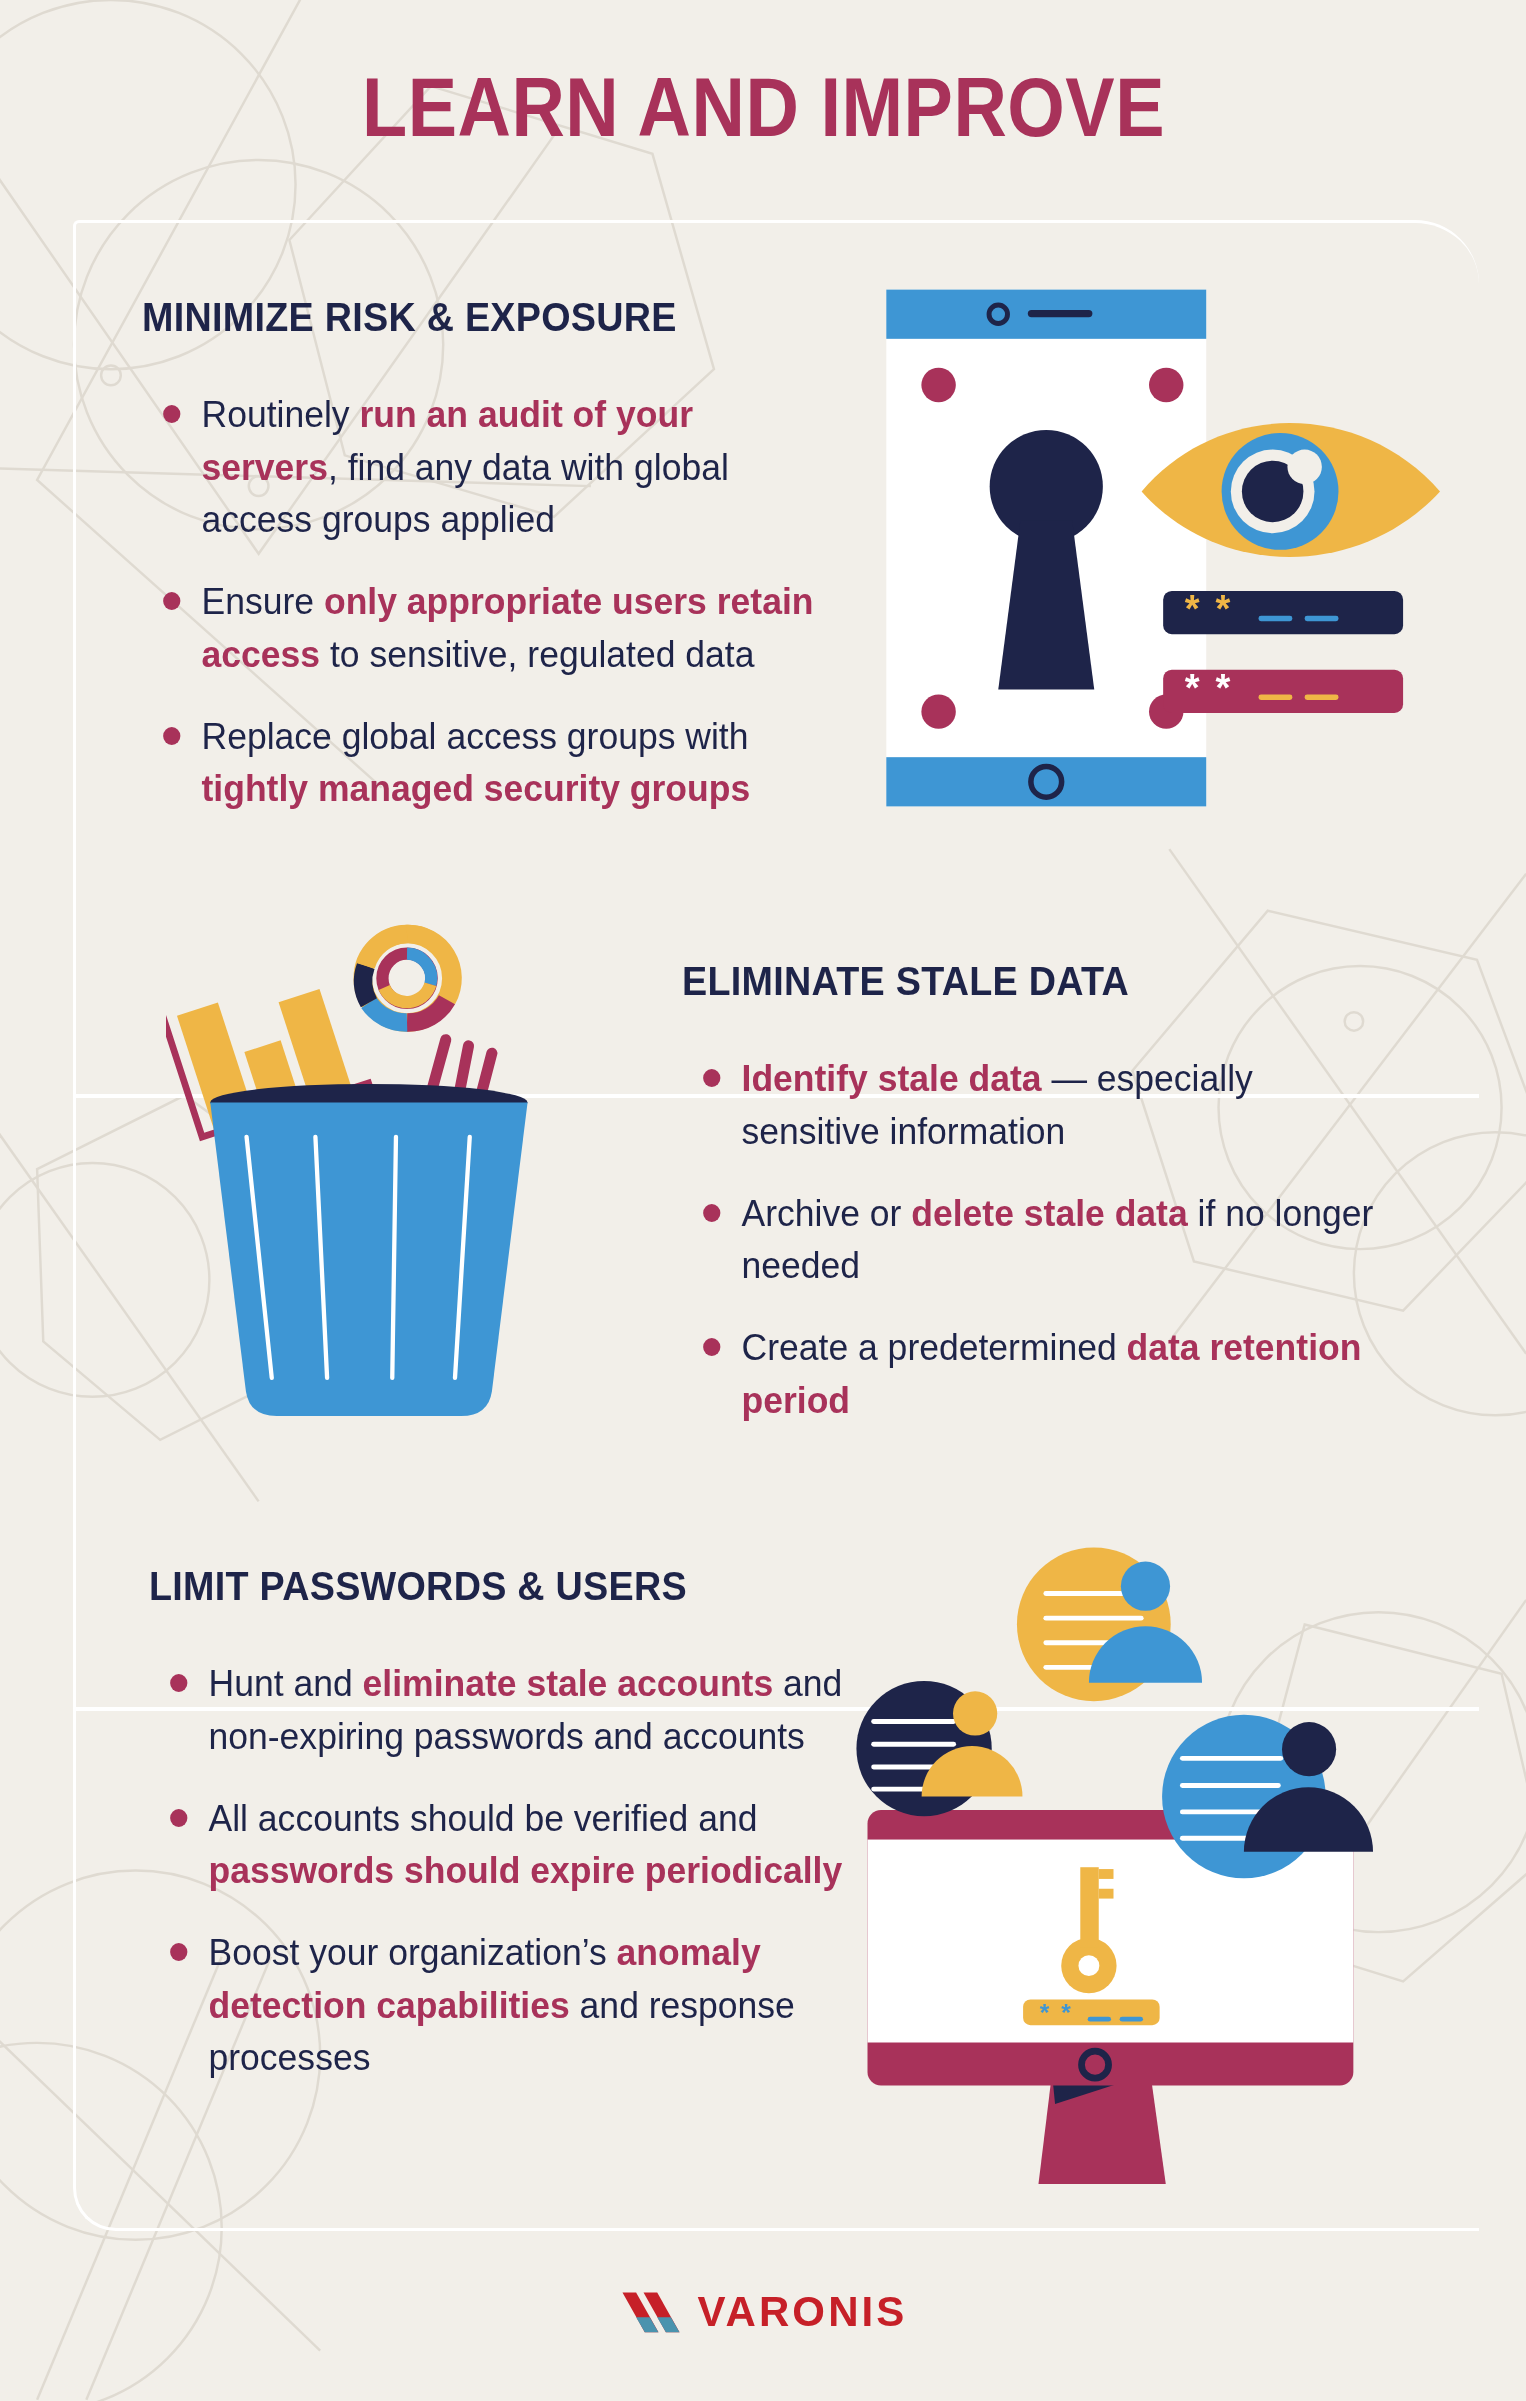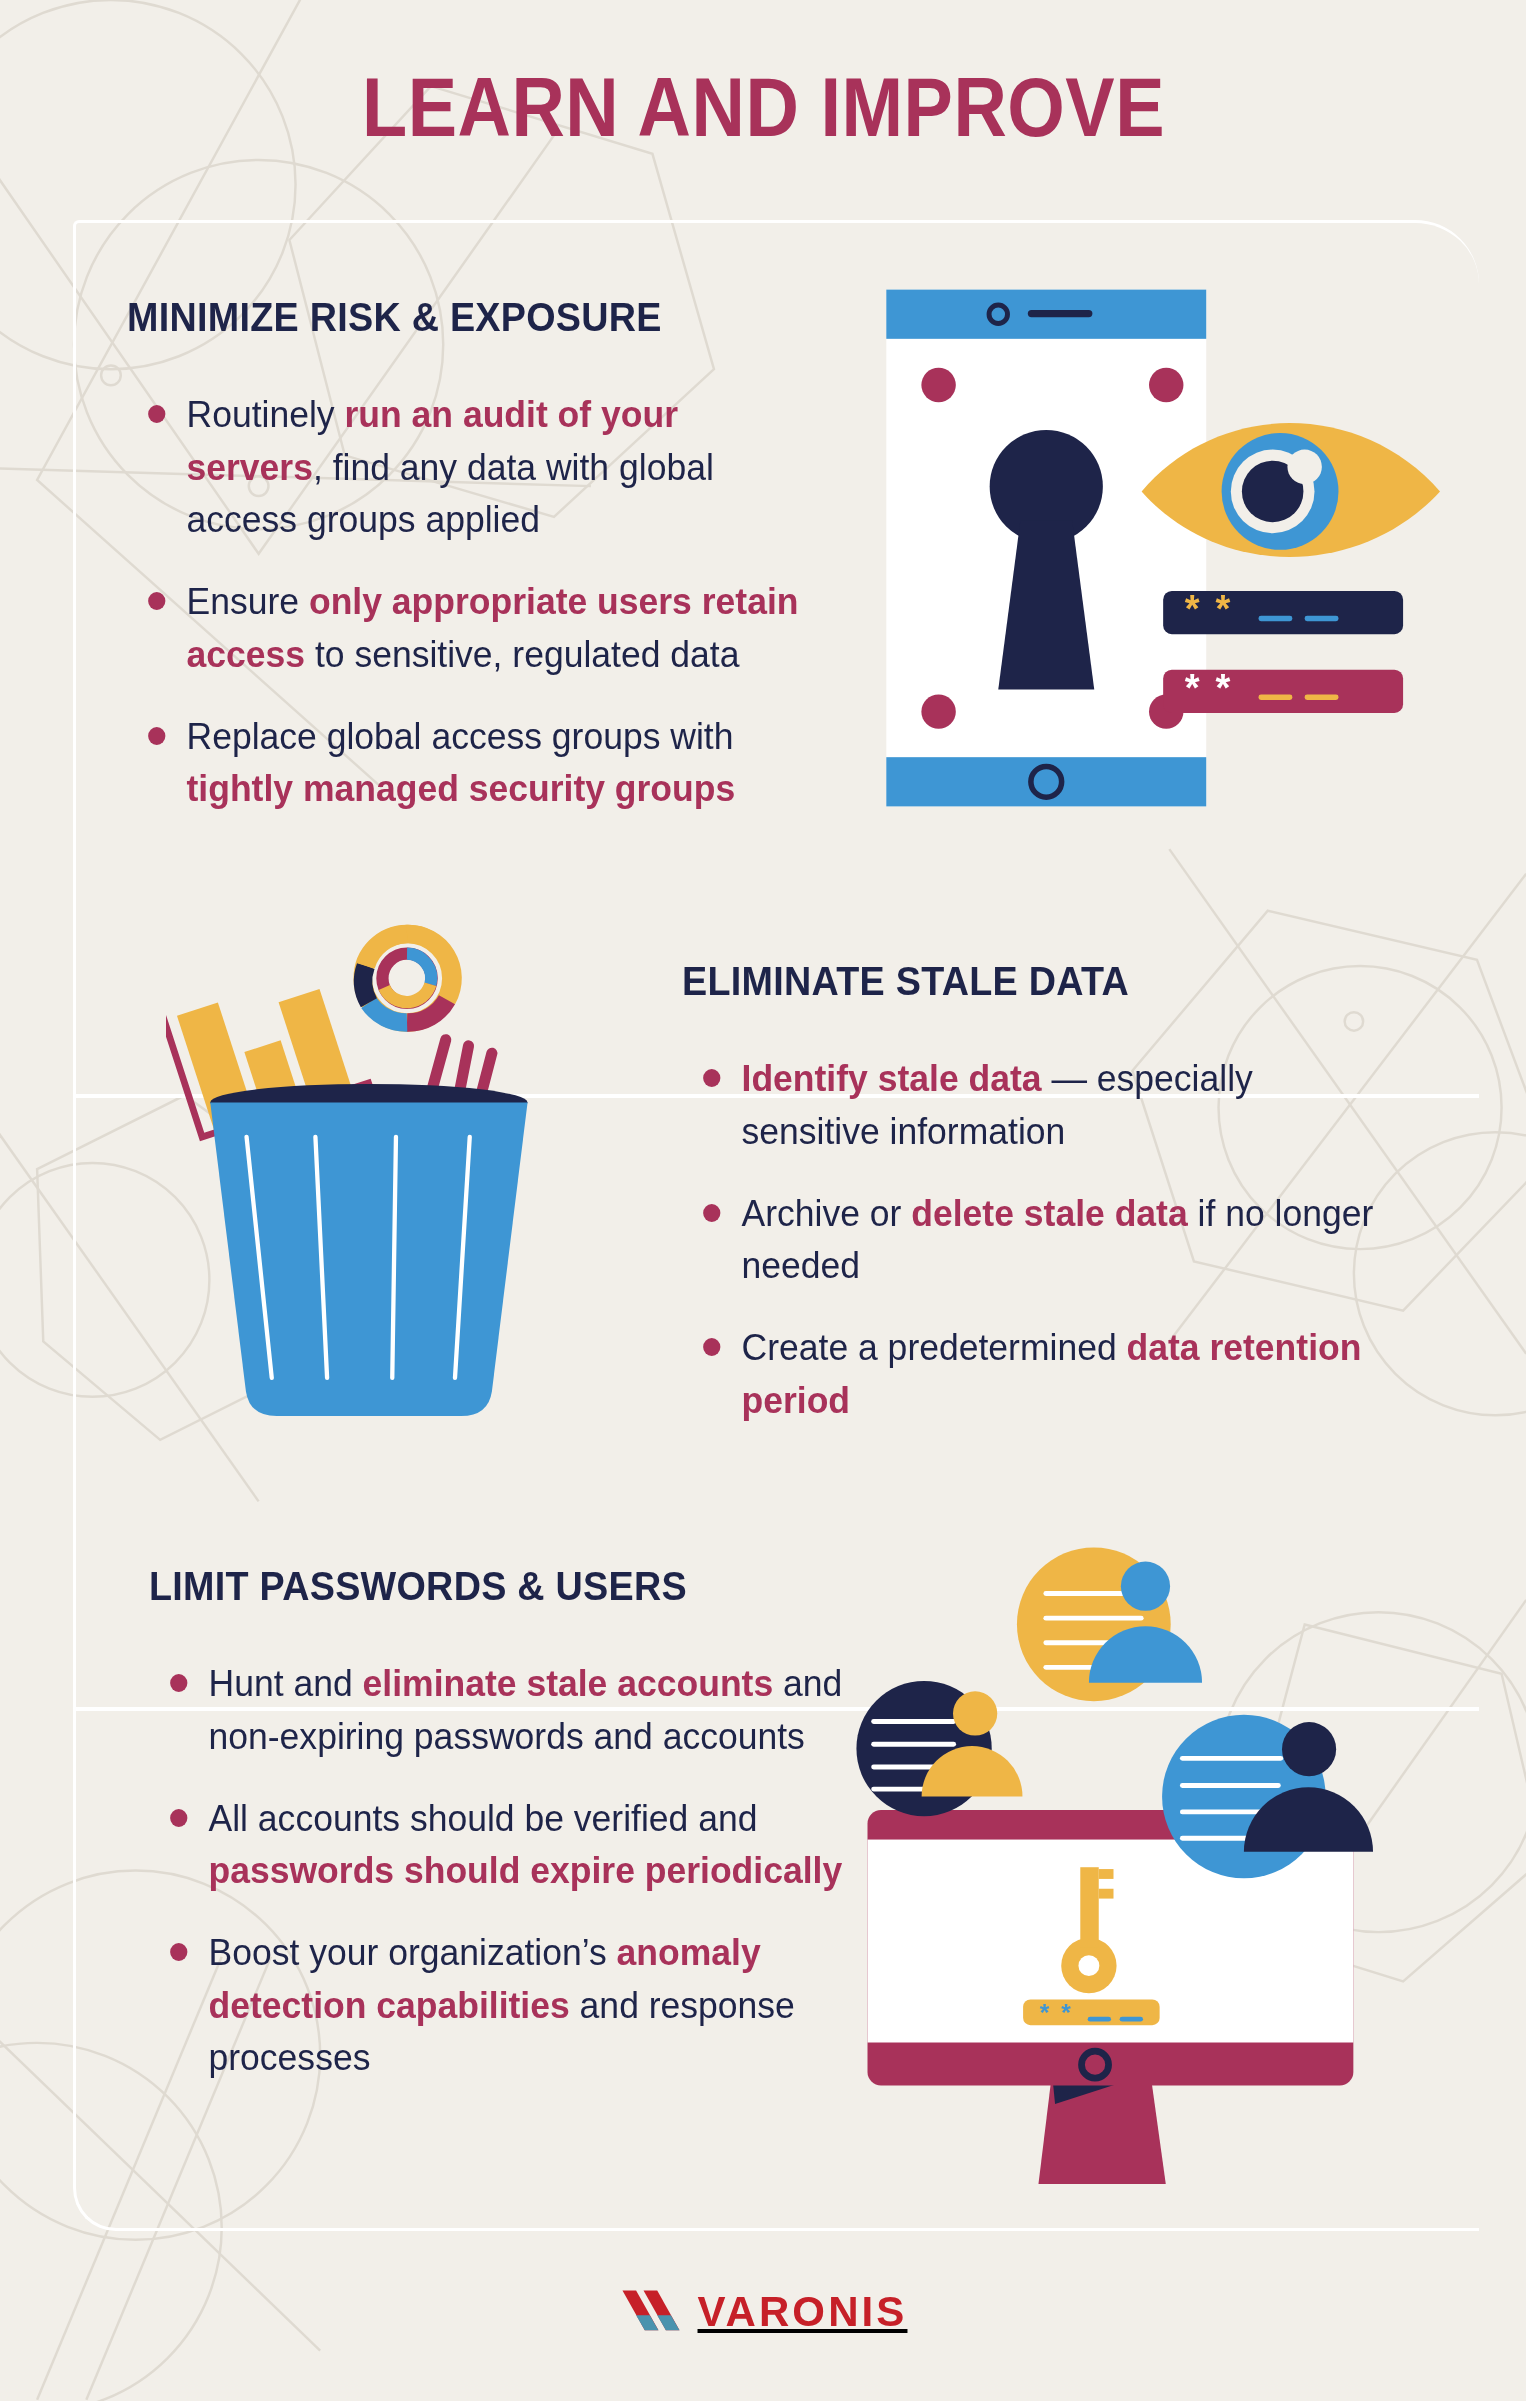--- a/index.html
+++ b/index.html
@@ -61,33 +61,33 @@
     transform:scaleX(0.96); transform-origin:left top;
   }
   ul.bullets li::before {
     content:""; position:absolute; left:22px; top:16px;
     width:18px; height:18px; border-radius:50%;
     background:#A8325A;
   }
   .hl { color:#A8325A; font-weight:bold; }
 
   
-  #sec1 { left:127px;  top:294px;  width:726px; }
+  #sec1 { left:142px;  top:294px;  width:726px; }
   #sec2 { left:682px; top:958px; width:726px; }
   #sec3 { left:149px;  top:1563px; width:726px; }
 
   
   .illus { position:absolute; z-index:6; }
   #illus-phone { left:874px; top:271px;  width:566px; height:554px; }
   #illus-trash { left:166px;  top:892px; width:455px; height:529px; }
   #illus-users { left:806px; top:1532px; width:615px; height:652px; }
 
   
   .logo { position:absolute; left:0; top:2288px; width:100%; text-align:center; z-index:7; }
-  .logo-inner { display:inline-flex; align-items:flex-start; gap:16px;text-decoration:underline; }
+  .logo-inner { display:inline-flex; align-items:flex-end; gap:16px; }
   .logo-word {
     font-size:42px; font-weight:bold; color:#C62028; letter-spacing:3.1px;
     font-family:"Liberation Sans","Liberation Sans",sans-serif;
   }
 </style>
 </head>
 <body>
 
 <svg class="bg-art" viewBox="0 0 2481 3902" width="1527" height="2401">
   <g fill="none" stroke="#DFDAD1" stroke-width="4">

